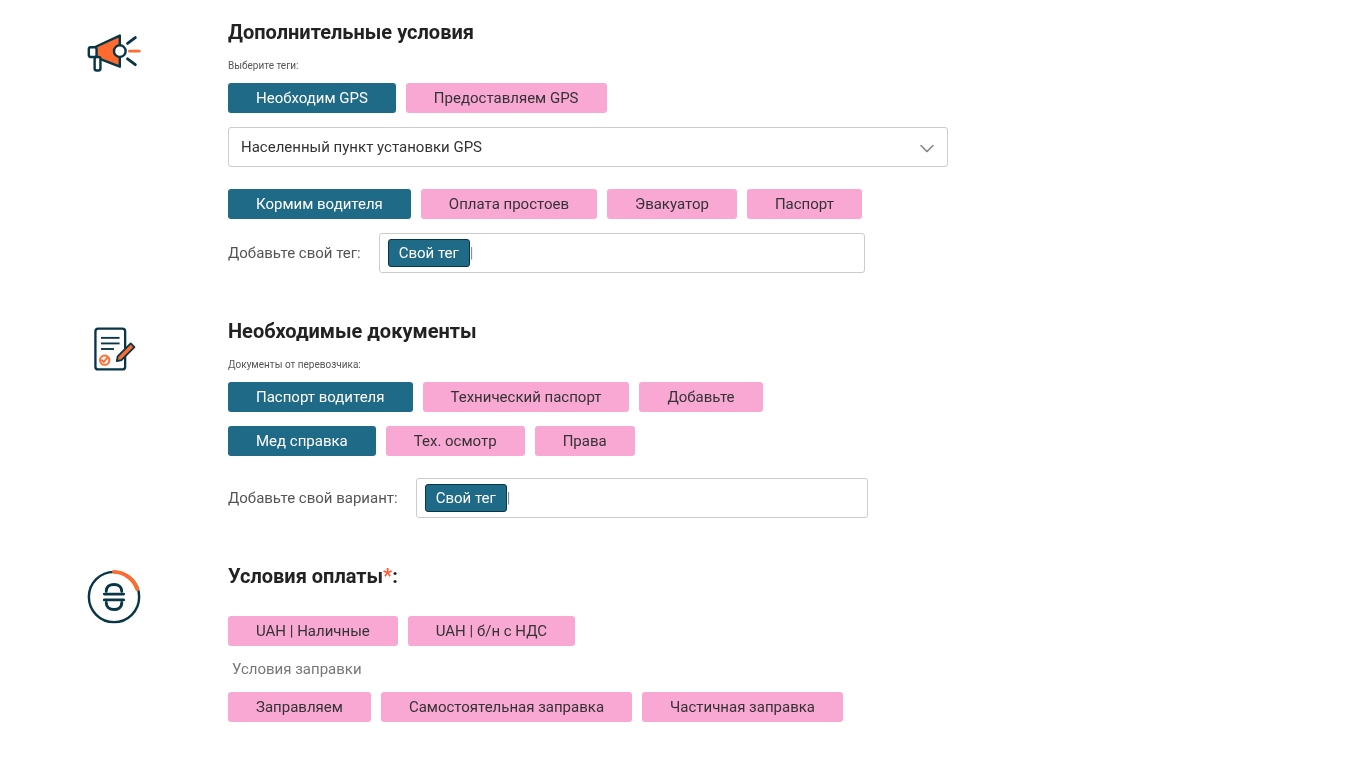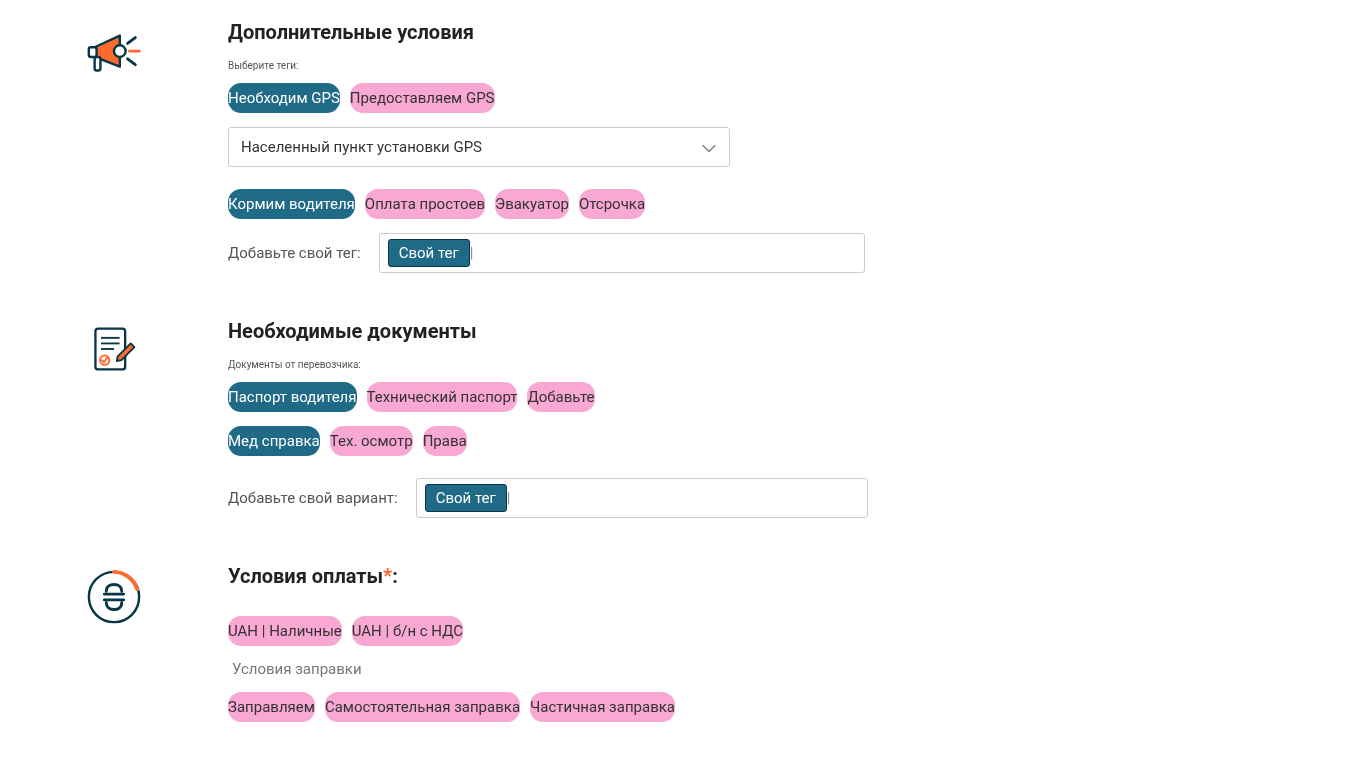--- a/index.html
+++ b/index.html
@@ -47,38 +47,38 @@
     margin-top: 4px;
   }
   .tag-row {
     display: flex;
     flex-wrap: wrap;
     gap: 10px;
     margin-bottom: 14px;
   }
   .tag {
     display: inline-block;
-    padding: 6px 0;
-    font-size: 15px;
-    border-radius: 13px;
+    padding: 6px 28px;
+    font-size: 15px;
+    border-radius: 3px;
     cursor: pointer;
     user-select: none;
     line-height: 1.2;
   }
   .tag-grey {
     background: #f9a8d4;
     color: #333;
   }
   .tag-teal {
     background: #1f6a86;
     color: #fff;
   }
   .select-wrap {
     position: relative;
-    width: 502px;
+    width: 720px;
     margin-bottom: 22px;
   }
   .select-input {
     width: 100%;
     padding: 10px 40px 10px 12px;
     font-size: 15px;
     border: 1px solid #ccc;
     border-radius: 3px;
     color: #333;
     background: #fff;
@@ -169,21 +169,21 @@
       <span class="select-chevron">
         <svg width="14" height="8" viewBox="0 0 14 8">
             <path d="M1 1 L7 7 L13 1" stroke="#888" stroke-width="1.6" fill="none" stroke-linecap="round"></path>
           </svg>
       </span>
     </div>
     <div class="tag-row">
       <span class="tag tag-teal">Кормим водителя</span>
       <span class="tag tag-grey">Оплата простоев</span>
       <span class="tag tag-grey">Эвакуатор</span>
-      <span class="tag tag-grey">Отсрочка</span>
+      <span class="tag tag-grey">Паспорт</span>
     </div>
     <div class="custom-tag-row">
       <span class="custom-tag-label">Добавьте свой тег:</span>
       <div class="custom-tag-box">
         <span class="custom-tag-chip">Свой тег</span>
         <span class="cursor-line">|</span>
       </div>
     </div>
   </div>
 </div>

